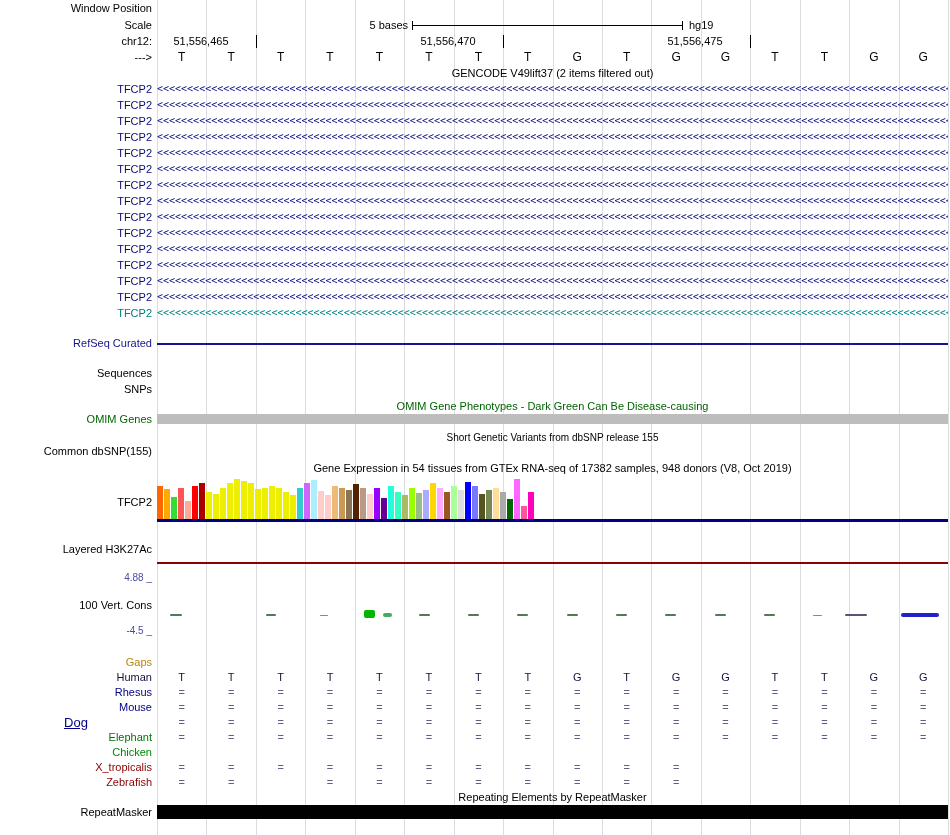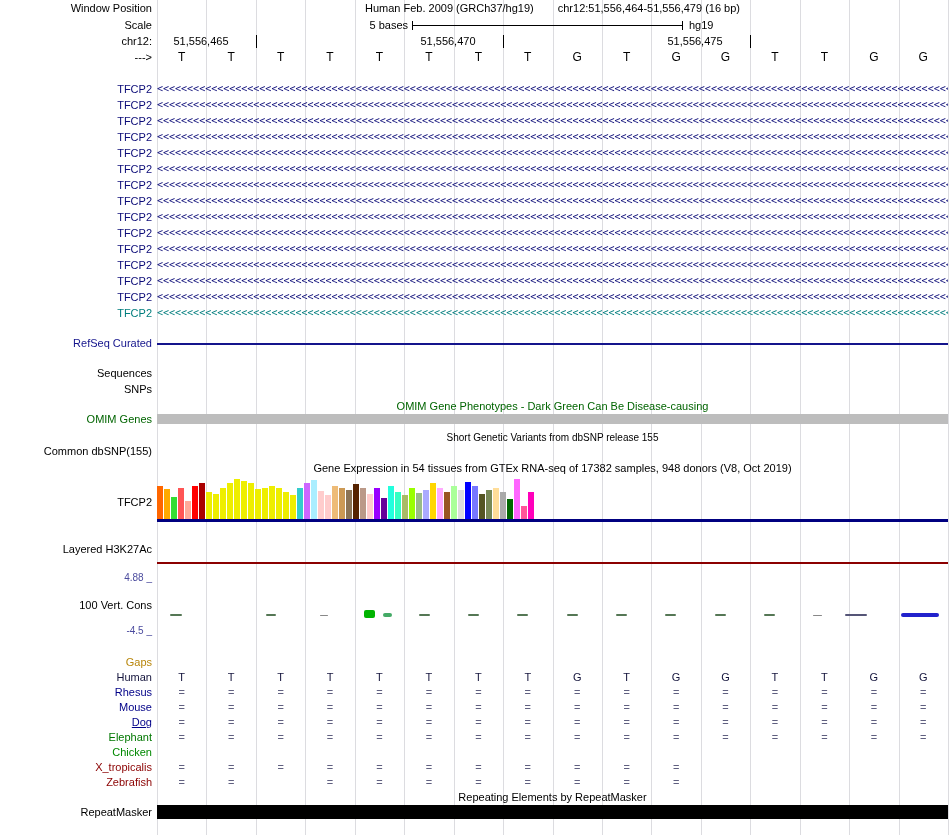--- a/index.html
+++ b/index.html
@@ -13,38 +13,36 @@
   .coord{position:absolute;top:35px;width:110px;height:13px;text-align:center;
          font-size:11px;line-height:13px;border-right:1px solid #000;z-index:3;}
   .hline{position:absolute;left:157px;width:791px;z-index:2;}
 </style>
 </head>
 <body>
 
 <div id="browser">
 
   <div class="lbl" style="top:2px">Window Position</div>
-  <div class="title" style="top:2px">
-    <span>Human Feb. 2009 (GRCh37/hg19)</span><span style="margin-left:24px">chr12:51,556,464-51,556,479 (16 bp)</span>
-  </div>
 
   <div class="lbl" style="top:19px">Scale</div>
   <div style="position:absolute;left:308px;top:19px;width:100px;text-align:right;font-size:11px;line-height:13px;z-index:3">5 bases</div>
   <div style="position:absolute;left:412px;top:21px;width:1px;height:9px;background:#000;z-index:3"></div>
   <div style="position:absolute;left:412px;top:25px;width:271px;height:1px;background:#000;z-index:3"></div>
   <div style="position:absolute;left:682px;top:21px;width:1px;height:9px;background:#000;z-index:3"></div>
   <div style="position:absolute;left:689px;top:19px;font-size:11px;line-height:13px;z-index:3">hg19</div>
 
   <div class="lbl" style="top:35px">chr12:</div>
   <div class="coord" style="left:146px">51,556,465</div>
   <div class="coord" style="left:393px">51,556,470</div>
   <div class="coord" style="left:640px">51,556,475</div>
 
   <div class="lbl" style="top:51px">---&gt;</div>
 
+  <div class="title" style="top:67px">GENCODE V49lift37 (2 items filtered out)</div>
 
   <div class="lbl" style="top:337px;color:#14148c">RefSeq Curated</div>
   <div class="hline" style="top:343px;height:2px;background:#14148c"></div>
 
   <div class="lbl" style="top:367px">Sequences</div>
   <div class="lbl" style="top:383px">SNPs</div>
 
   <div class="title" style="top:400px;color:#006400">OMIM Gene Phenotypes - Dark Green Can Be Disease-causing</div>
   <div class="hline" style="top:414px;height:10px;background:#bdbdbd"></div>
   <div class="lbl" style="top:413px;color:#006400">OMIM Genes</div>
@@ -246,21 +244,21 @@
     <div style="position: absolute; left: 453.625px; top: 700px; width: 49.4375px; text-align: center; font-size: 11px; line-height: 15px; color: rgb(96, 96, 128); z-index: 2;">=</div>
     <div style="position: absolute; left: 503.062px; top: 700px; width: 49.4375px; text-align: center; font-size: 11px; line-height: 15px; color: rgb(96, 96, 128); z-index: 2;">=</div>
     <div style="position: absolute; left: 552.5px; top: 700px; width: 49.4375px; text-align: center; font-size: 11px; line-height: 15px; color: rgb(96, 96, 128); z-index: 2;">=</div>
     <div style="position: absolute; left: 601.938px; top: 700px; width: 49.4375px; text-align: center; font-size: 11px; line-height: 15px; color: rgb(96, 96, 128); z-index: 2;">=</div>
     <div style="position: absolute; left: 651.375px; top: 700px; width: 49.4375px; text-align: center; font-size: 11px; line-height: 15px; color: rgb(96, 96, 128); z-index: 2;">=</div>
     <div style="position: absolute; left: 700.812px; top: 700px; width: 49.4375px; text-align: center; font-size: 11px; line-height: 15px; color: rgb(96, 96, 128); z-index: 2;">=</div>
     <div style="position: absolute; left: 750.25px; top: 700px; width: 49.4375px; text-align: center; font-size: 11px; line-height: 15px; color: rgb(96, 96, 128); z-index: 2;">=</div>
     <div style="position: absolute; left: 799.688px; top: 700px; width: 49.4375px; text-align: center; font-size: 11px; line-height: 15px; color: rgb(96, 96, 128); z-index: 2;">=</div>
     <div style="position: absolute; left: 849.125px; top: 700px; width: 49.4375px; text-align: center; font-size: 11px; line-height: 15px; color: rgb(96, 96, 128); z-index: 2;">=</div>
     <div style="position: absolute; left: 898.562px; top: 700px; width: 49.4375px; text-align: center; font-size: 11px; line-height: 15px; color: rgb(96, 96, 128); z-index: 2;">=</div>
-    <div style="position: absolute; left: 0px; top: 715px; width: 152px; text-align: right; font-size: 11px; line-height: 15px; color: rgb(0, 0, 136); z-index: 3; text-decoration: underline;">Dog</div>
+    <div style="position: absolute; left: 0px; top: 715px; width: 152px; text-align: center; font-size: 13px; line-height: 15px; color: rgb(0, 0, 136); z-index: 3; text-decoration: underline;">Dog</div>
     <div style="position: absolute; left: 157px; top: 715px; width: 49.4375px; text-align: center; font-size: 11px; line-height: 15px; color: rgb(96, 96, 128); z-index: 2;">=</div>
     <div style="position: absolute; left: 206.438px; top: 715px; width: 49.4375px; text-align: center; font-size: 11px; line-height: 15px; color: rgb(96, 96, 128); z-index: 2;">=</div>
     <div style="position: absolute; left: 255.875px; top: 715px; width: 49.4375px; text-align: center; font-size: 11px; line-height: 15px; color: rgb(96, 96, 128); z-index: 2;">=</div>
     <div style="position: absolute; left: 305.312px; top: 715px; width: 49.4375px; text-align: center; font-size: 11px; line-height: 15px; color: rgb(96, 96, 128); z-index: 2;">=</div>
     <div style="position: absolute; left: 354.75px; top: 715px; width: 49.4375px; text-align: center; font-size: 11px; line-height: 15px; color: rgb(96, 96, 128); z-index: 2;">=</div>
     <div style="position: absolute; left: 404.188px; top: 715px; width: 49.4375px; text-align: center; font-size: 11px; line-height: 15px; color: rgb(96, 96, 128); z-index: 2;">=</div>
     <div style="position: absolute; left: 453.625px; top: 715px; width: 49.4375px; text-align: center; font-size: 11px; line-height: 15px; color: rgb(96, 96, 128); z-index: 2;">=</div>
     <div style="position: absolute; left: 503.062px; top: 715px; width: 49.4375px; text-align: center; font-size: 11px; line-height: 15px; color: rgb(96, 96, 128); z-index: 2;">=</div>
     <div style="position: absolute; left: 552.5px; top: 715px; width: 49.4375px; text-align: center; font-size: 11px; line-height: 15px; color: rgb(96, 96, 128); z-index: 2;">=</div>
     <div style="position: absolute; left: 601.938px; top: 715px; width: 49.4375px; text-align: center; font-size: 11px; line-height: 15px; color: rgb(96, 96, 128); z-index: 2;">=</div>

